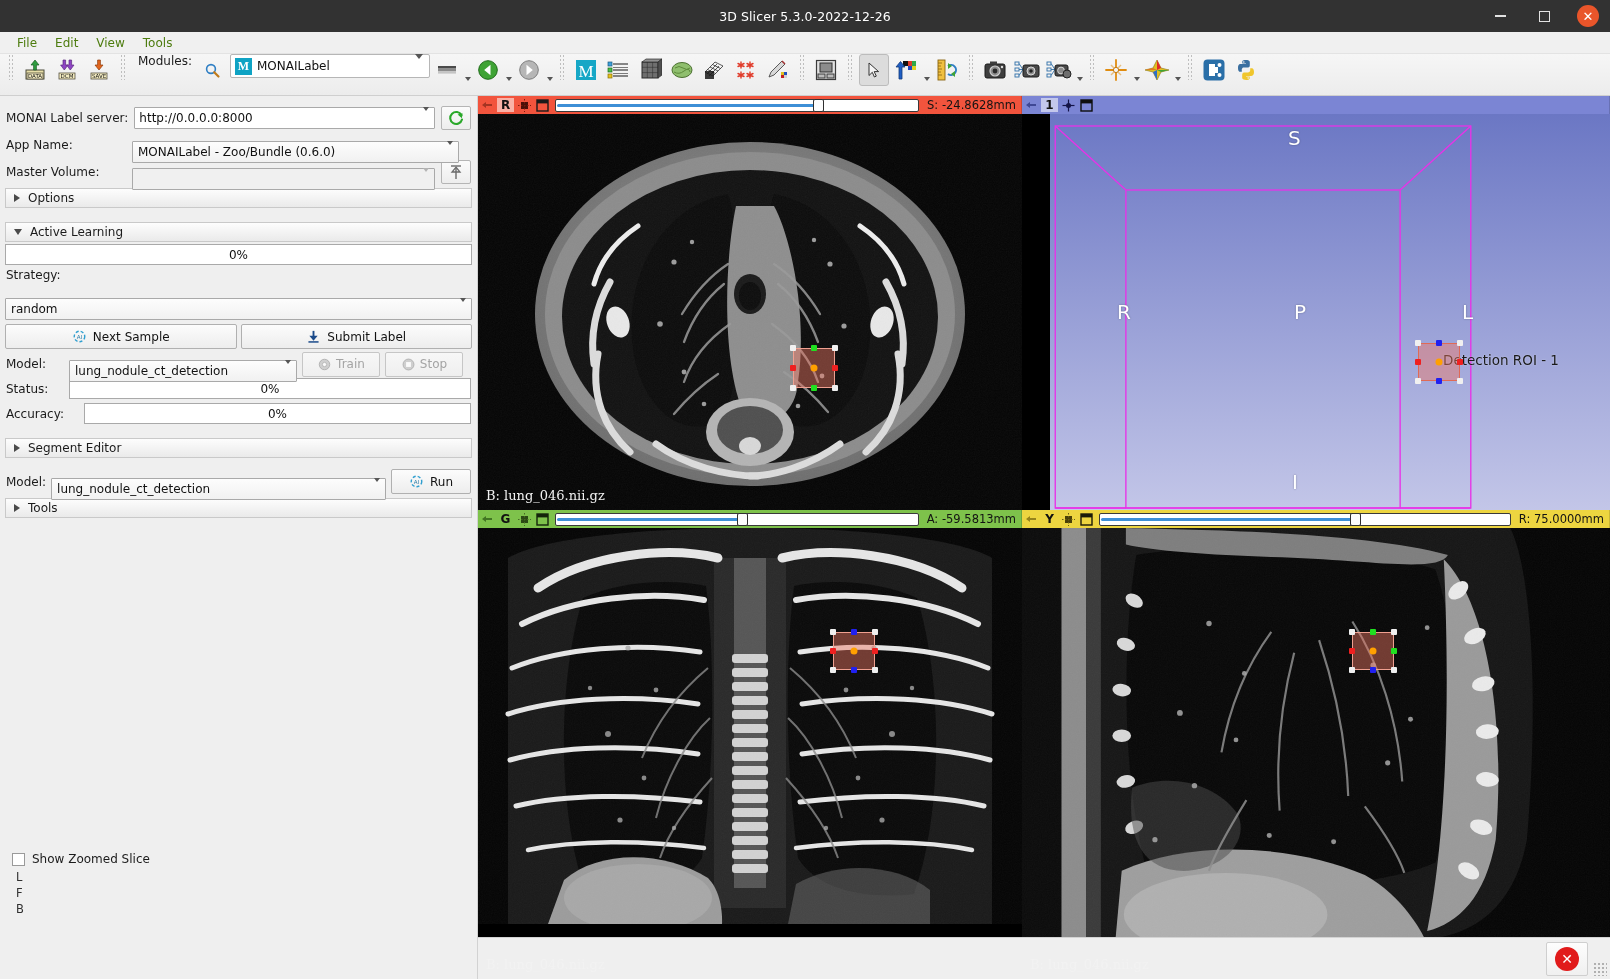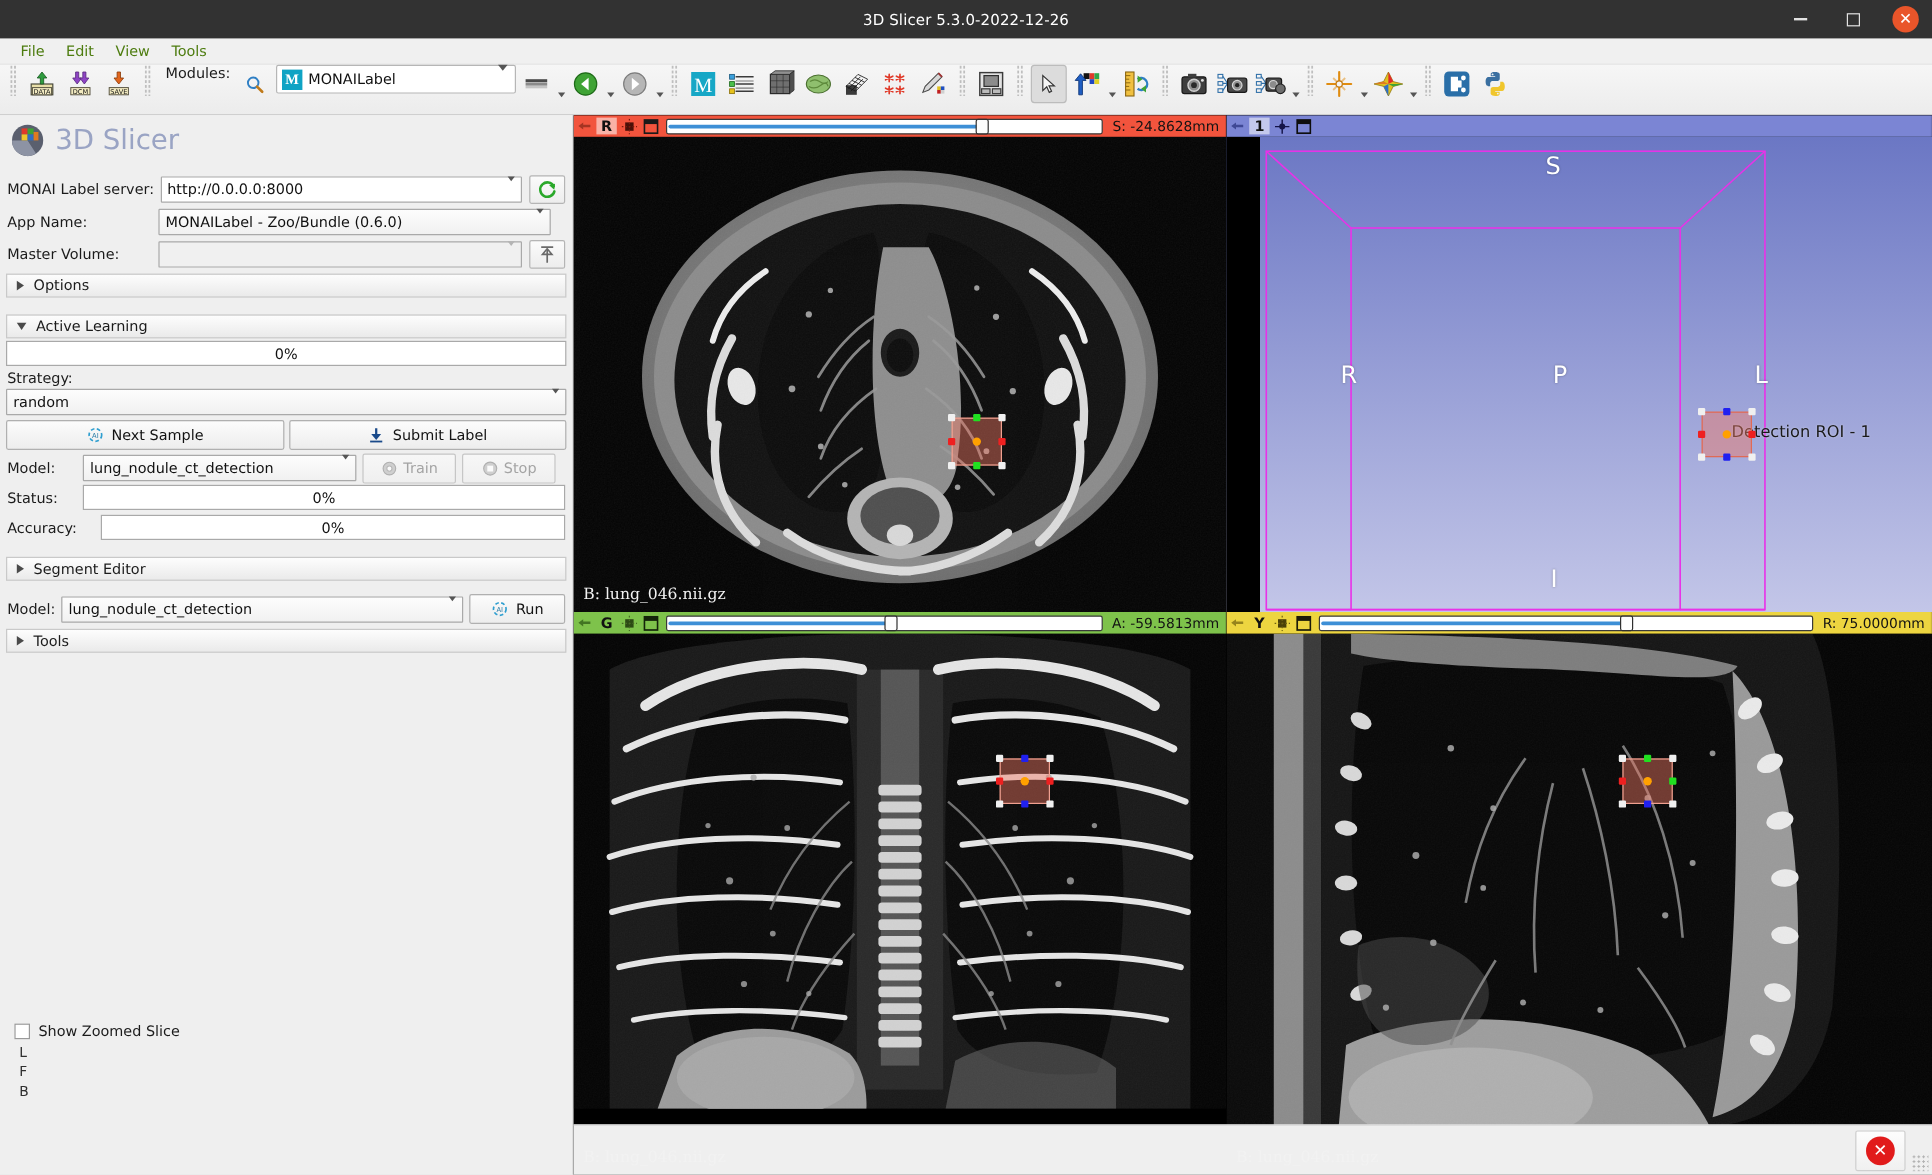--- a/index.html
+++ b/index.html
@@ -145,21 +145,21 @@
   .lineedit {
     flex: 1; height: 22px; background: #fff;
     border: 1px solid #a9a9a9; border-radius: 1px;
     display: flex; align-items: center; padding: 0 4px;
     font-size: 12px; color: #111; position: relative;
   }
   .combo {
     height: 22px; background: linear-gradient(#fdfdfd,#f1f1f1);
     border: 1px solid #a9a9a9; border-radius: 1px;
     display: flex; align-items: center; padding: 0 18px 0 5px;
-    font-size: 12px; color: #111; position: relative;
+    font-size: 12px; color: #111; position: relative; margin-top: 14px;
   }
   .combo.disabled { background: #f0f0f0; color: #9a9a9a; }
   .combo .arrow, .lineedit .arrow { position: absolute; right: 5px; top: 50%; transform: translateY(-50%); }
   .iconbtn {
     width: 30px; height: 24px;
     background: linear-gradient(#fbfbfb,#ededed);
     border: 1px solid #b5b5b5; border-radius: 2px;
     display:flex;align-items:center;justify-content:center;
   }
   .progbar {
@@ -606,32 +606,20 @@
         <path d="M11.8 2 C8 2 8.3 3.7 8.3 3.7 L8.3 5.5 L12 5.5 L12 6.1 L6.6 6.1 C6.6 6.1 4 5.8 4 9.9 C4 14 6.3 13.8 6.3 13.8 L7.8 13.8 L7.8 11.9 C7.8 11.9 7.7 9.6 10 9.6 L13.6 9.6 C13.6 9.6 15.8 9.7 15.8 7.5 L15.8 4.2 C15.8 4.2 16.1 2 11.8 2 Z M9.8 3.2 A0.8 0.8 0 1 1 9.8 4.8 A0.8 0.8 0 1 1 9.8 3.2 Z" fill="#3a6fa0"></path>
         <path d="M12.2 22 C16 22 15.7 20.3 15.7 20.3 L15.7 18.5 L12 18.5 L12 17.9 L17.4 17.9 C17.4 17.9 20 18.2 20 14.1 C20 10 17.7 10.2 17.7 10.2 L16.2 10.2 L16.2 12.1 C16.2 12.1 16.3 14.4 14 14.4 L10.4 14.4 C10.4 14.4 8.2 14.3 8.2 16.5 L8.2 19.8 C8.2 19.8 7.9 22 12.2 22 Z M14.2 19.2 A0.8 0.8 0 1 1 14.2 20.8 A0.8 0.8 0 1 1 14.2 19.2 Z" fill="#f0c62c"></path>
       </svg>
   </div>
 </div>
 
 <div id="main">
 
   <div id="leftpanel">
 
-    <div id="slicerbrand">
-      <svg width="30" height="30" viewBox="0 0 30 30">
-        <circle cx="15" cy="15" r="13" fill="#5a5f6e"></circle>
-        <path d="M2 15 A13 13 0 0 0 22 26 L15 15 Z" fill="#8d93a4"></path>
-        <rect x="10" y="5" width="5" height="5" fill="#e03a2a"></rect>
-        <rect x="15" y="5" width="5" height="5" fill="#3fa335"></rect>
-        <rect x="10" y="10" width="5" height="5" fill="#f0c62c"></rect>
-        <rect x="15" y="10" width="5" height="5" fill="#2f6fc4"></rect>
-        <rect x="20" y="8" width="4" height="7" fill="#e07a20"></rect>
-      </svg>
-      <span class="brandtext">3D Slicer</span>
-    </div>
 
 
     <div class="sep"></div>
 
     <div class="formrow">
       <span class="lbl">MONAI Label server:</span>
       <div class="lineedit" style="padding-right:22px;">
         <span>http://0.0.0.0:8000</span>
         <span class="arrow"><span class="caret-sm"></span></span>
       </div>

